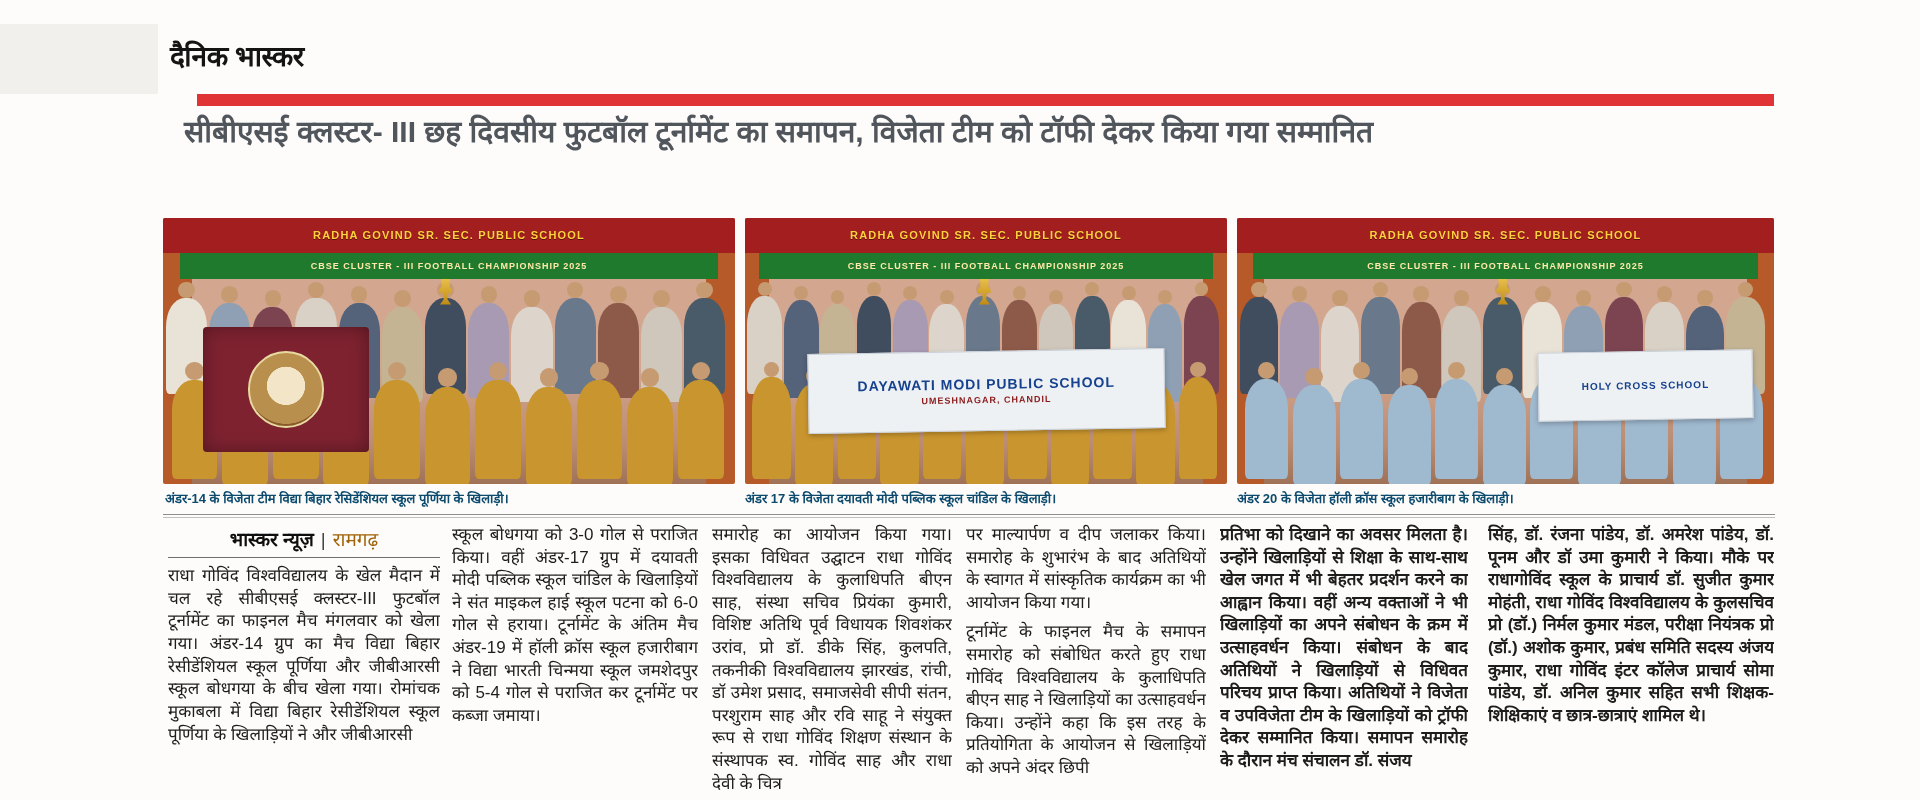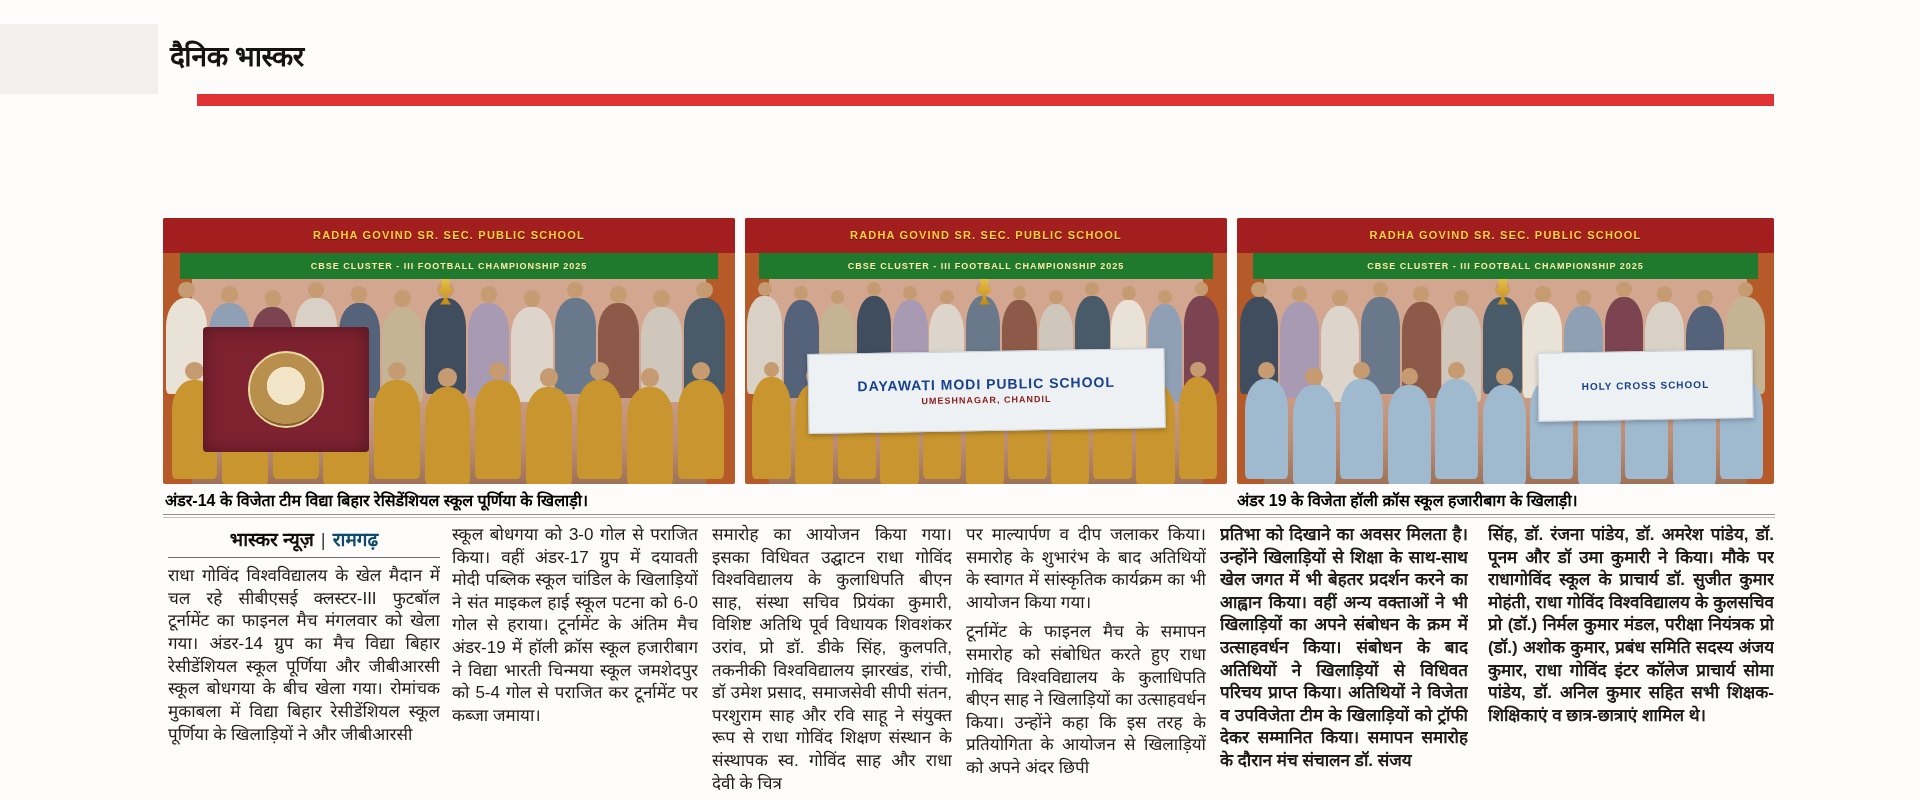--- a/index.html
+++ b/index.html
@@ -80,52 +80,53 @@
     position:absolute;z-index:3;background:#eef1f3;border:1px solid #c9cfd8;
     display:flex;flex-direction:column;align-items:center;justify-content:center;
     gap:3px;transform:rotate(-1deg);box-shadow:0 2px 5px rgba(0,0,0,.25);
   }
   .wb-mid{left:13%;top:50%;width:74%;height:30%;}
   .wb-right{left:56%;top:50%;width:40%;height:26%;}
   .wb-line1{color:#16418f;font-weight:800;font-size:14px;letter-spacing:1px;white-space:nowrap;}
   .wb-right .wb-line1{font-size:10px;}
   .wb-line2{color:#8a1a1a;font-weight:700;font-size:9px;letter-spacing:1px;white-space:nowrap;}
   .caption{
-    position:absolute;top:489px;font-size:16px;font-weight:700;color:#000000;
+    position:absolute;top:489px;font-size:13px;font-weight:700;color:#0c4a6e;
     white-space:nowrap;overflow:hidden;
   }
   
   .article-rule{
     position:absolute;left:163px;top:514px;width:1612px;height:4px;
     border-top:1px solid #8f8f8f;border-bottom:1px solid #c0c0c0;
   }
   .col{
     position:absolute;top:524px;height:276px;overflow:hidden;
     font-size:17px;line-height:1.33;color:#1d1d1d;text-align:justify;
   }
   .col p{margin:0 0 7px;}
   .byline{
     text-align:center;font-size:19px;padding:3px 0 5px;margin-bottom:7px;
     border-bottom:1px solid #6f6f6f;white-space:nowrap;
   }
   .byline .brand{font-weight:900;color:#0e0e0e;}
   .byline .sep{margin:0 7px;color:#444;font-weight:400;}
-  .byline .city{font-weight:700;color:#0c4a6e;}
+  .byline .city{font-weight:400;color:#a16207;}
   .smudge{position:absolute;left:0;top:24px;width:158px;height:70px;background:#f1f0ec;}
 </style>
 </head>
 <body>
 
 <div id="stage">
 
   <div class="smudge"></div>
 
   <div class="logo">दैनिक भास्कर</div>
   <div class="red-bar"></div>
 
+  <div class="kicker">सीबीएसई क्लस्टर- III छह दिवसीय फुटबॉल टूर्नामेंट का समापन, विजेता टीम को टॉफी देकर किया गया सम्मानित</div>
 
   <div class="photo" style="left:163px;width:572px;">
     <div class="pb-red">RADHA GOVIND SR. SEC. PUBLIC SCHOOL</div>
     <div class="pb-green">CBSE CLUSTER - III FOOTBALL CHAMPIONSHIP 2025</div>
     <div class="crowd">
         <div class="person" style="left: 0.5%; top: 24%; width: 7.2%; height: 42%;">
           <div class="p-head"></div>
           <div class="p-body" style="background: rgb(233, 226, 214);"></div>
         </div>
         <div class="person" style="left: 8.05%; top: 25.6%; width: 7.2%; height: 42%;">
@@ -436,21 +437,22 @@
           <div class="p-body" style="background: rgb(159, 185, 207);"></div>
         </div>
       </div>
     <div class="trophy"></div>
     <div class="white-banner wb-right">
       <div class="wb-line1">HOLY CROSS SCHOOL</div>
     </div>
   </div>
 
   <div class="caption" style="left:165px;width:572px;">अंडर-14 के विजेता टीम विद्या बिहार रेसिडेंशियल स्कूल पूर्णिया के खिलाड़ी।</div>
-  <div class="caption" style="left:1237px;width:537px;">अंडर 19 के विजेता हॉली क्रॉस स्कूल हजारीबाग के खिलाड़ी।</div>
+  <div class="caption" style="left:745px;width:484px;">अंडर 17 के विजेता दयावती मोदी पब्लिक स्कूल चांडिल के खिलाड़ी।</div>
+  <div class="caption" style="left:1237px;width:537px;">अंडर 20 के विजेता हॉली क्रॉस स्कूल हजारीबाग के खिलाड़ी।</div>
 
   <div class="article-rule"></div>
 
   <div class="col" style="left:168px;width:272px;">
     <div class="byline">
       <span class="brand">भास्कर न्यूज़</span><span class="sep">|</span><span class="city">रामगढ़</span>
     </div>
     <div>
         <p>राधा गोविंद विश्वविद्यालय के खेल मैदान में चल रहे सीबीएसई क्लस्टर-III फुटबॉल टूर्नामेंट का फाइनल मैच मंगलवार को खेला गया। अंडर-14 ग्रुप का मैच विद्या बिहार रेसीडेंशियल स्कूल पूर्णिया और जीबीआरसी स्कूल बोधगया के बीच खेला गया। रोमांचक मुकाबला में विद्या बिहार रेसीडेंशियल स्कूल पूर्णिया के खिलाड़ियों ने और जीबीआरसी</p>
       </div>

